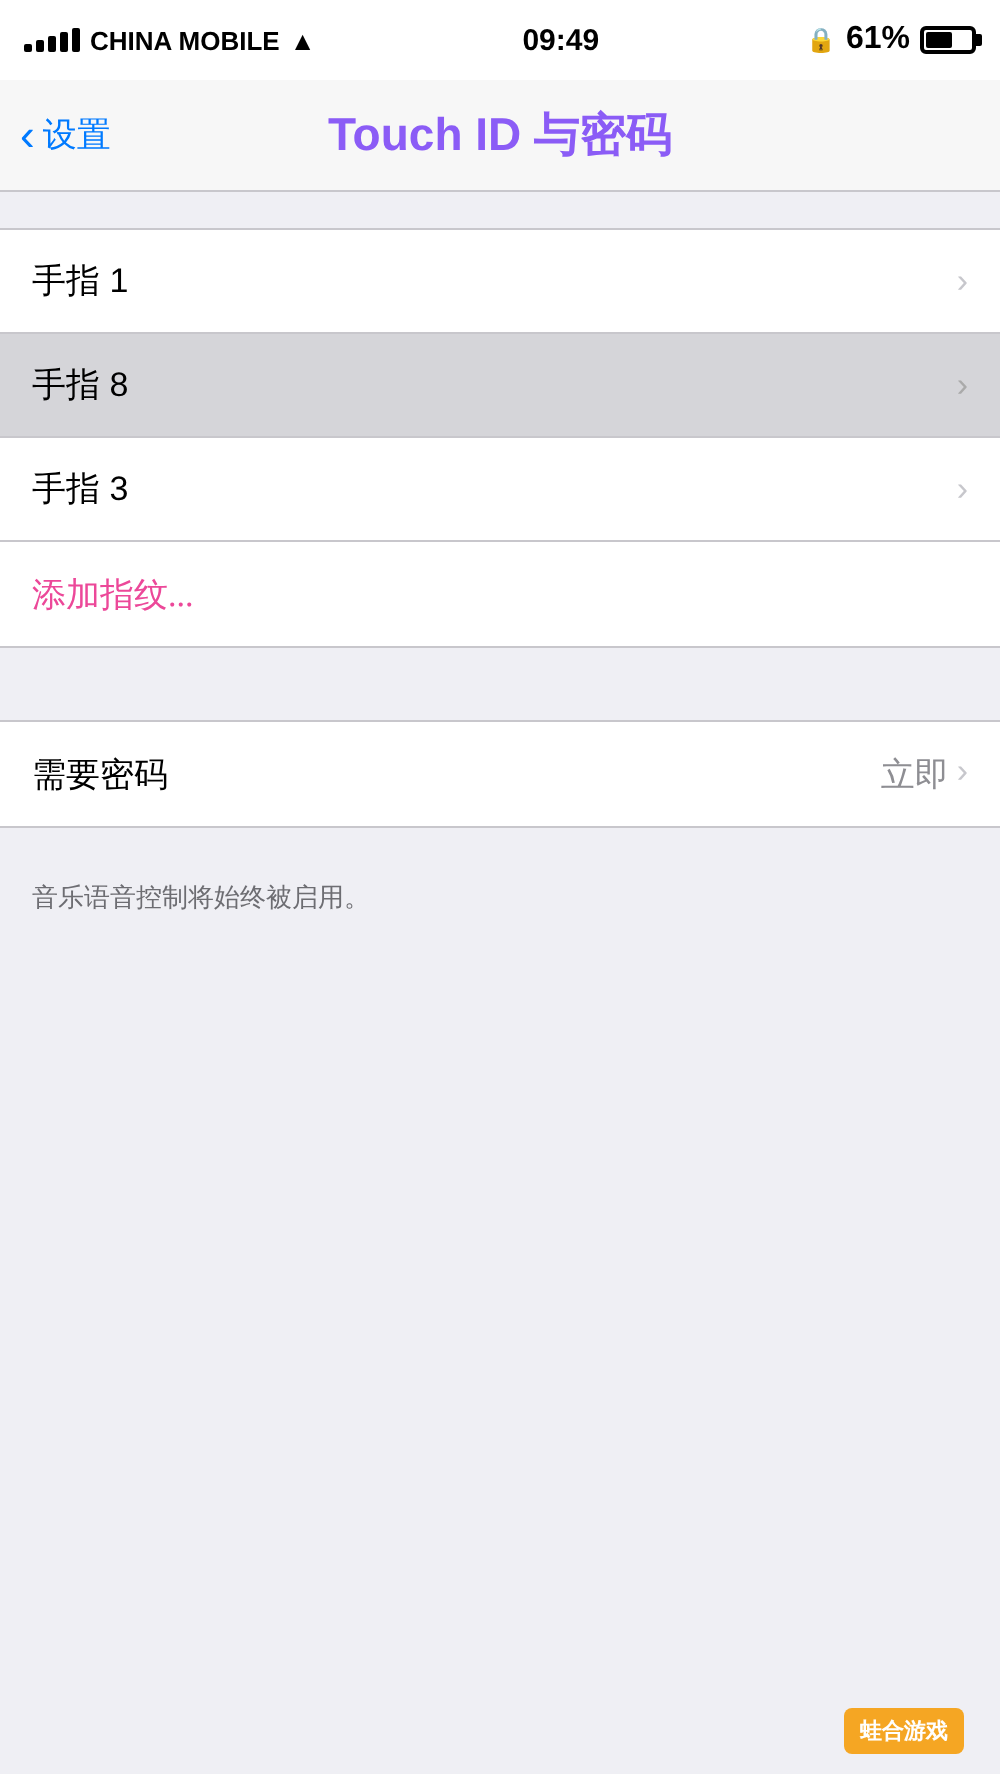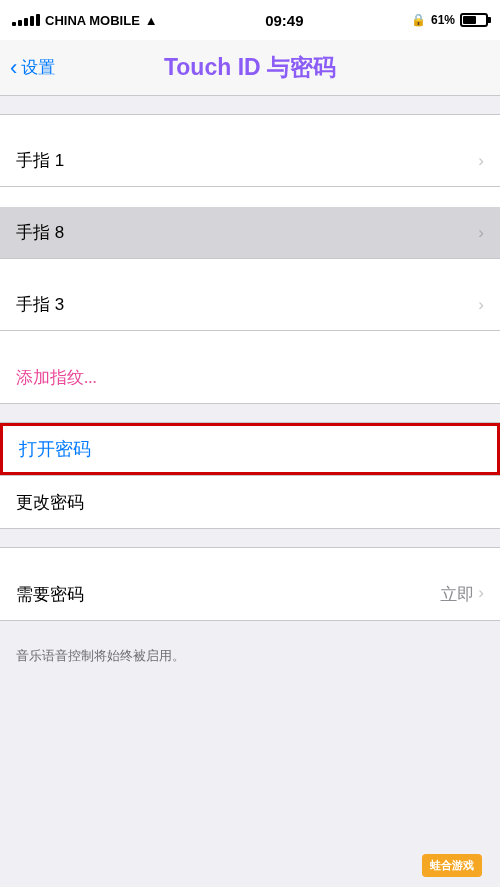--- a/index.html
+++ b/index.html
@@ -169,21 +169,20 @@
 
     .table-row {
       display: flex;
       align-items: center;
       justify-content: space-between;
       padding: 0 16px;
       min-height: 52px;
       border-bottom: 1px solid #c8c7cc;
       background: #fff;
       position: relative;
-      margin-top: 20px;
     }
 
     .table-row:last-child {
       border-bottom: none;
     }
 
     .table-row.highlighted {
       background: #d5d5d9;
     }
 
@@ -269,21 +268,21 @@
       <div class="signal-dot" style="height:8px;"></div>
       <div class="signal-dot" style="height:10px;"></div>
       <div class="signal-dot" style="height:12px;"></div>
     </div>
     <span class="carrier">CHINA MOBILE</span>
     <span class="wifi-icon">▲</span>
   </div>
   <div class="status-center">09:49</div>
   <div class="status-right">
     <span class="lock-icon">🔒</span>
-    <span style="font-size:12px;">61%</span>
+    <span style="font-size:16px;">61%</span>
     <div class="battery-container">
       <div class="battery">
         <div class="battery-fill"></div>
       </div>
     </div>
   </div>
 </div>
 
 <div class="nav-bar">
   <div class="nav-back">
@@ -309,29 +308,20 @@
       <span class="row-label">手指 3</span>
       <span class="chevron-right">›</span>
     </div>
     <div class="table-row" style="border-bottom:none;">
       <span class="row-label blue">添加指纹...</span>
     </div>
   </div>
 
   <div class="section-spacer"></div>
 
-  <div style="position:relative; border-top:1px solid #c8c7cc; border-bottom:1px solid #c8c7cc; background:#fff;">
-    <div style="position:relative; z-index:3; background:#fff; min-height:52px; display:flex; align-items:center; padding:0 16px; border:3px solid #cc0000;">
-      <span class="row-label open-password">打开密码</span>
-    </div>
-    <div style="height:1px; background:#c8c7cc;"></div>
-    <div style="min-height:52px; display:flex; align-items:center; padding:0 16px; background:#fff;">
-      <span class="row-label">更改密码</span>
-    </div>
-  </div>
 
   <div class="section-spacer"></div>
   <div class="table">
     <div class="table-row" style="border-bottom:none;">
       <span class="row-label">需要密码</span>
       <div class="row-value">
         <span>立即</span>
         <span class="chevron-right">›</span>
       </div>
     </div>

